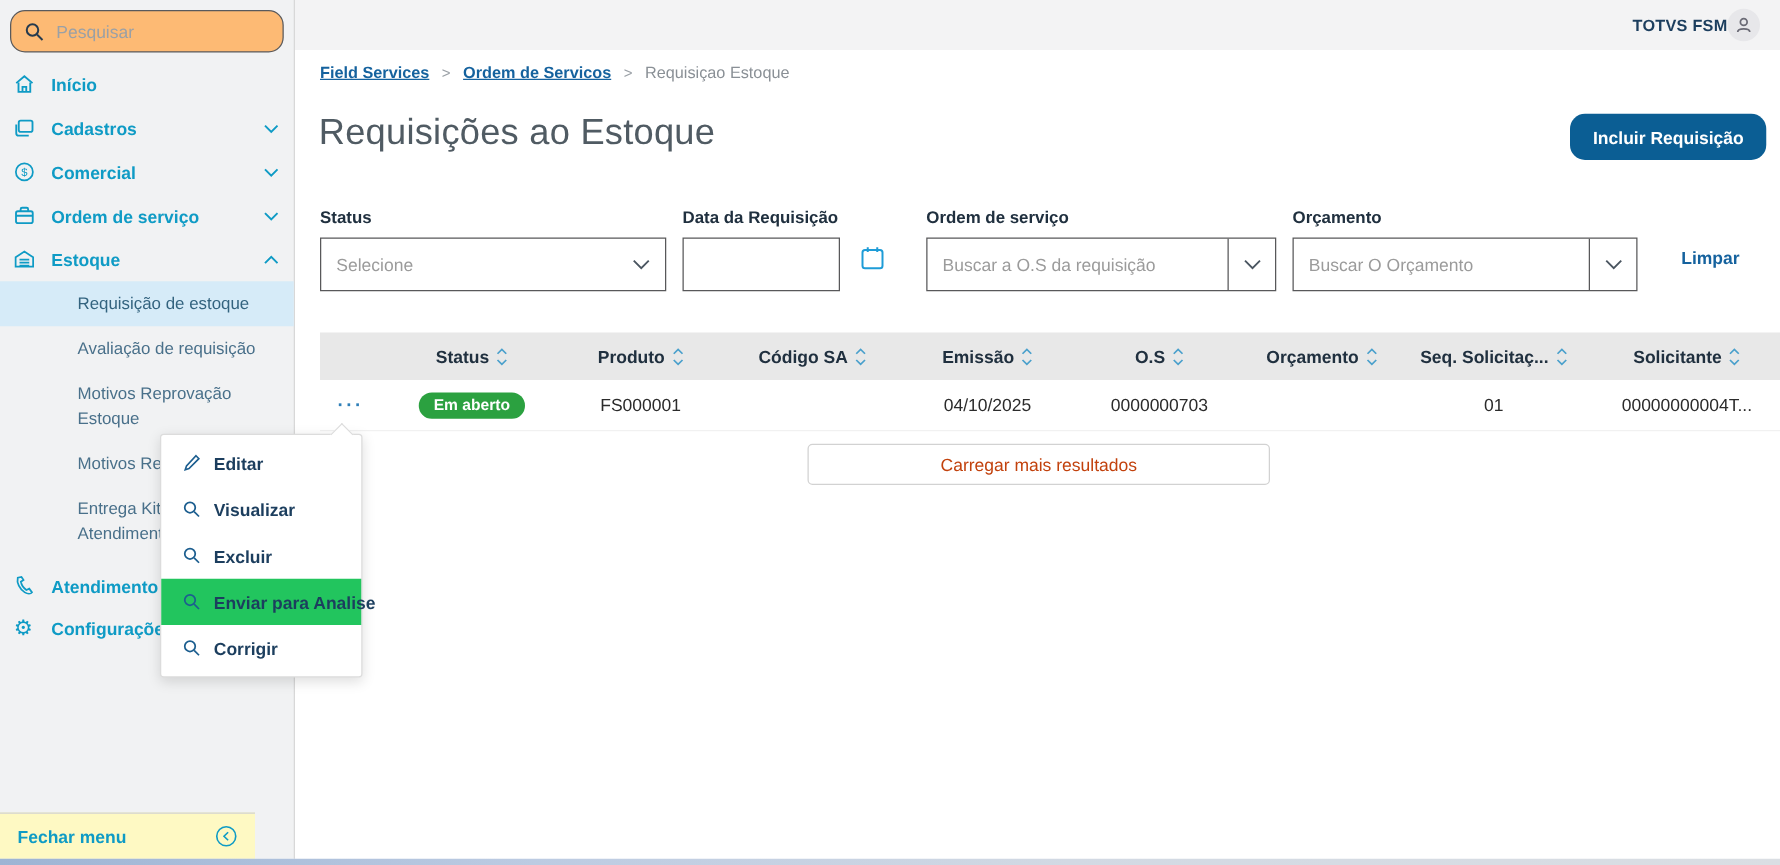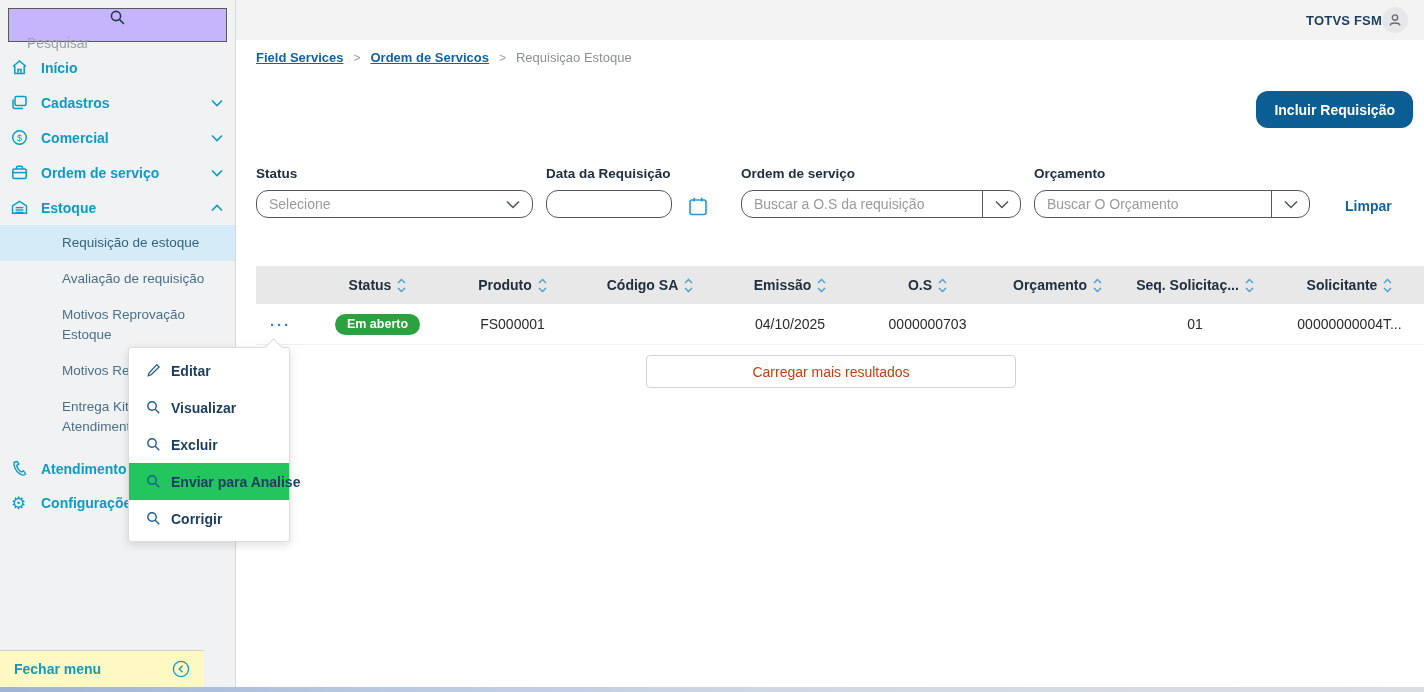--- a/index.html
+++ b/index.html
@@ -11,22 +11,22 @@
   .topbar { position:absolute; left:236px; top:0; width:1188px; height:40px;
     background:#f3f3f4; display:flex; align-items:center; justify-content:flex-end;
     padding:0 16px 0 20px; }
   .brand { font-size:13px; font-weight:700; color:#1c3e5e; letter-spacing:.2px; }
   .avatar { width:26px; height:26px; border-radius:50%; background:#e7e7ea;
     display:flex; align-items:center; justify-content:center; cursor:pointer; }
 
   
   .sidebar { position:absolute; left:0; top:0; width:236px; height:687px;
     background:#f1f2f3; border-right:1px solid #d8d8d8; }
-  .searchbox { margin:8px; height:34px; background:#c4b5fd; border:1px solid #5a5a5c;
-    border-radius:0; display:flex; align-items:center; padding:0 10px; gap:9px;flex-direction:column; }
+  .searchbox { margin:8px; height:34px; background:#fdba74; border:1px solid #5a5a5c;
+    border-radius:12px; display:flex; align-items:center; padding:0 10px; gap:9px; }
   .searchbox input { border:none; outline:none; flex:1; font-size:14px; color:#333;
     font-family:"Liberation Sans", sans-serif; background:transparent; }
   .searchbox input::placeholder { color:#9aa0a6; }
   .navitem { display:flex; align-items:center; padding:9px 12px 9px 11px; gap:13px;
     cursor:pointer; color:#0f9bc5; }
   .navitem .lbl { font-size:14px; font-weight:700; flex:1; }
   .subitem { padding:8px 10px 8px 62px; font-size:13.5px; color:#49708a; cursor:pointer;
     line-height:20px; }
   .subitem .wrap { display:inline-block; max-width:145px; }
   .subitem.selected { background:#d6ebf8; color:#33637f; }
@@ -43,22 +43,22 @@
   .crumb-sep { color:#9aa0a6; font-size:12px; }
   .crumb-current { color:#8a9096; }
   .page-title { position:absolute; left:19px; top:50px; font-size:29px; color:#505b63;
     font-weight:400; letter-spacing:.2px; }
   .btn-primary { position:absolute; right:11px; top:51px; height:37px; padding:0 18px;
     background:#0b5e94; color:#fff; font-size:14px; font-weight:700; border:none;
     border-radius:12px; cursor:pointer; font-family:"Liberation Sans", sans-serif; }
 
   
   .flabel { position:absolute; font-size:13.5px; font-weight:700; color:#20303f; }
-  .control { position:absolute; top:150px; height:28px; background:#fff;
-    border:1px solid #58585a; border-radius:12px; display:flex; align-items:center;
+  .control { position:absolute; top:150px; height:43px; background:#fff;
+    border:1px solid #58585a; border-radius:0; display:flex; align-items:center;
     cursor:pointer; }
   .control .ph { flex:1; padding:0 12px; font-size:14px; color:#9b9b9b; white-space:nowrap;
     overflow:hidden; }
   .control .chevbox { width:38px; height:100%; display:flex; align-items:center;
     justify-content:center; }
   .control .chevbox.sep { border-left:1px solid #58585a; }
   .link-clear { position:absolute; left:1109px; top:158px; font-size:14px; font-weight:700;
     color:#15629e; cursor:pointer; }
   .calbtn { position:absolute; left:452px; top:156px; cursor:pointer; }
 
@@ -245,20 +245,21 @@
   <div class="content">
 
     <div class="breadcrumb">
       <span class="crumb-link">Field Services</span>
       <span class="crumb-sep">&gt;</span>
       <span class="crumb-link">Ordem de Servicos</span>
       <span class="crumb-sep">&gt;</span>
       <span class="crumb-current">Requisiçao Estoque</span>
     </div>
 
+    <div class="page-title">Requisições ao Estoque</div>
     <button class="btn-primary">Incluir Requisição</button>
 
     <span class="flabel" style="left:20px; top:126px;">Status</span>
     <div class="control" style="left:20px; width:277px;">
       <span class="ph">Selecione</span>
       <span class="chevbox">
         <svg width="14" height="9" viewBox="0 0 14 9" fill="none" stroke="#4a5560" stroke-width="1.5">
             <polyline points="1,1.5 7,7.5 13,1.5"></polyline>
           </svg>
       </span>

